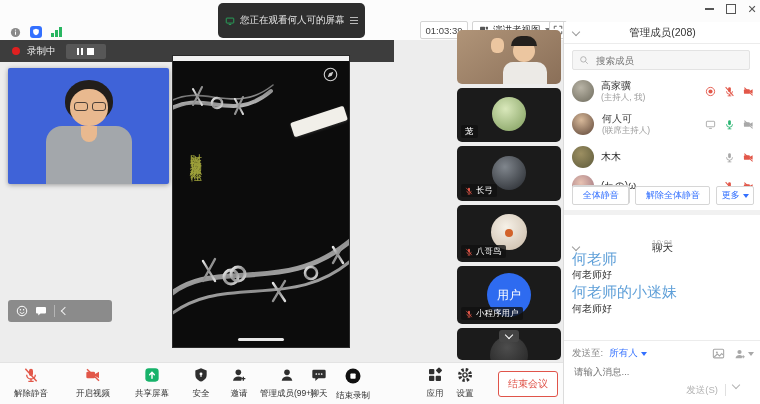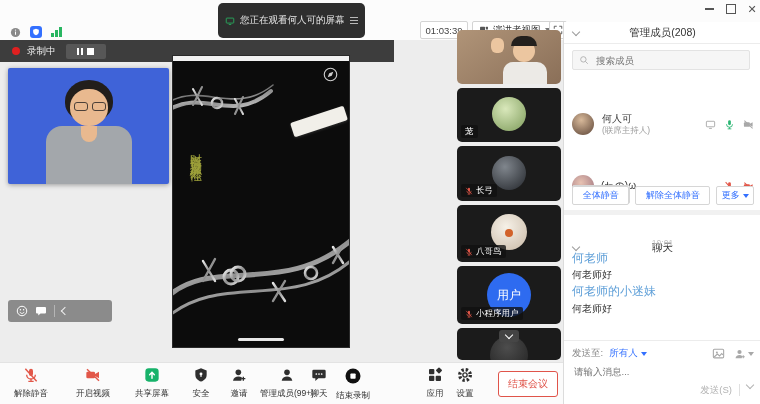--- a/index.html
+++ b/index.html
@@ -38,21 +38,21 @@
   .sbhead{height:21px;border-bottom:1px solid #ececec;display:flex;align-items:center;justify-content:center;font-size:10.5px;color:#333;position:relative}
   .search{left:8px;top:28px;width:178px;height:20px;background:#f6f6f6;border:1px solid #e3e3e3;border-radius:2px;display:flex;align-items:center;gap:5px;padding:0 6px;box-sizing:border-box}
   .search input{border:0;outline:0;background:transparent;font-size:9.5px;width:130px;color:#333;font-family:inherit}
   .mrow{left:8px;width:182px;display:flex;align-items:center}
   .mav{width:22px;height:22px;border-radius:50%;flex:0 0 22px}
   .mname{font-size:10px;color:#333;line-height:12px}
   .mrole{font-size:8.5px;color:#9b9b9b;line-height:11px}
   .micons{margin-left:auto;display:flex;gap:8px;align-items:center}
   .mbtn{height:19px;border:1px solid #d6d6d6;border-radius:2px;background:#fff;color:#3370ff;font-size:9px;display:flex;align-items:center;justify-content:center;gap:3px;box-sizing:border-box}
   .chatmsg{left:8px;font-size:10px;color:#333;line-height:13px}
-  .sender{color:#5e9fd8;font-size:12px}
+  .sender{color:#5e9fd8;font-size:15px}
   
   .toolbar{left:0;top:362px;width:563px;height:42px;background:#fbfbfb;border-top:1px solid #e3e3e3}
   .titem{position:absolute;top:4px;text-align:center;color:#333}
   .titem .tlab{font-size:8.5px;margin-top:5px;white-space:nowrap}
   .tic{width:16px;height:16px;display:block;margin:0 auto}
   .endbtn{position:absolute;left:498px;top:8px;width:58px;height:24px;border:1px solid #e0544a;border-radius:3px;background:#fff;color:#e0544a;font-size:10px;display:flex;align-items:center;justify-content:center}
 </style>
 </head>
 <body>
 
@@ -339,40 +339,72 @@
     <span>管理成员(208)</span>
   </div>
 
   <div class="abs search">
     <svg class="ic grey" style="width:10px;height:10px">
         <use href="#s-search"></use>
       </svg>
     <input placeholder="搜索成员" style="">
   </div>
 
+  <div class="abs mrow" style="top:55px;height:28px">
+    <span class="mav" style="background:radial-gradient(circle at 40% 35%,#b9b4a6,#6d6a5c)"></span>
+    <span style="margin-left:7px">
+      <div class="mname">高家骥</div>
+      <div class="mrole">(主持人, 我)</div>
+    </span>
+    <span class="micons">
+      <svg class="ic red">
+          <use href="#s-rec"></use>
+        </svg>
+      <svg class="ic red">
+          <use href="#s-mic-off"></use>
+        </svg>
+      <svg class="ic red">
+          <use href="#s-cam-off"></use>
+        </svg>
+    </span>
+  </div>
 
   <div class="abs mrow" style="top:88px;height:28px">
     <span class="mav" style="background:radial-gradient(circle at 42% 32%,#d8b99a,#5c4436)"></span>
     <span style="margin-left:8px">
       <div class="mname">何人可</div>
       <div class="mrole">(联席主持人)</div>
     </span>
     <span class="micons">
       <svg class="ic grey">
           <use href="#s-monitor"></use>
         </svg>
       <svg class="ic green">
           <use href="#s-mic"></use>
         </svg>
       <svg class="ic grey">
           <use href="#s-cam-off"></use>
         </svg>
     </span>
   </div>
 
+  <div class="abs mrow" style="top:123px;height:24px">
+    <span class="mav" style="background:radial-gradient(circle at 40% 35%,#9c8f62,#5d5a3a)"></span>
+    <span style="margin-left:7px">
+        <div class="mname">木木</div>
+      </span>
+    <span class="micons">
+      <svg class="ic grey">
+          <use href="#s-mic"></use>
+        </svg>
+      <svg class="ic red">
+          <use href="#s-cam-off"></use>
+        </svg>
+    </span>
+  </div>
 
   <div class="abs mrow" style="top:152px;height:24px">
     <span class="mav" style="background:radial-gradient(circle at 40% 35%,#e7c2b2,#9a6f7c)"></span>
     <span style="margin-left:7px">
         <div class="mname">(わの)ω</div>
       </span>
     <span class="micons">
       <svg class="ic red">
           <use href="#s-mic-off"></use>
         </svg>
@@ -423,21 +455,21 @@
         </svg>
       <span style="display:flex;align-items:center;gap:2px">
         <svg class="ic grey" style="width:12px;height:12px">
             <use href="#s-person-add"></use>
           </svg>
         <span class="tri-d" style="color:#a8a8a8"></span>
       </span>
     </span>
   </div>
   <input class="abs" style="left: 8px; top: 343px; width: 180px; border: 0px; outline: 0px; font-size: 9.5px; color: rgb(51, 51, 51); font-family: inherit; background: transparent;" placeholder="请输入消息...">
-  <div class="abs" style="right:8px;top:362px;display:flex;align-items:flex-start;gap:7px">
+  <div class="abs" style="right:22px;top:362px;display:flex;align-items:flex-start;gap:7px">
     <span style="font-size:9.5px;color:#b3b3b3">发送(S)</span>
     <span style="width:1px;height:12px;background:#e0e0e0"></span>
     <span class="chv chv-d" style="color:#b3b3b3;margin-top:-2px"></span>
   </div>
 </div>
 
 <div class="abs toolbar">
 
   <div class="titem" style="left:6px;width:50px">
     <svg class="tic red">

